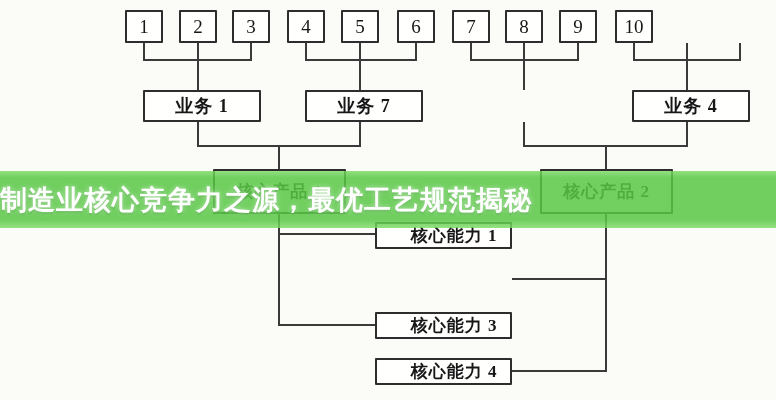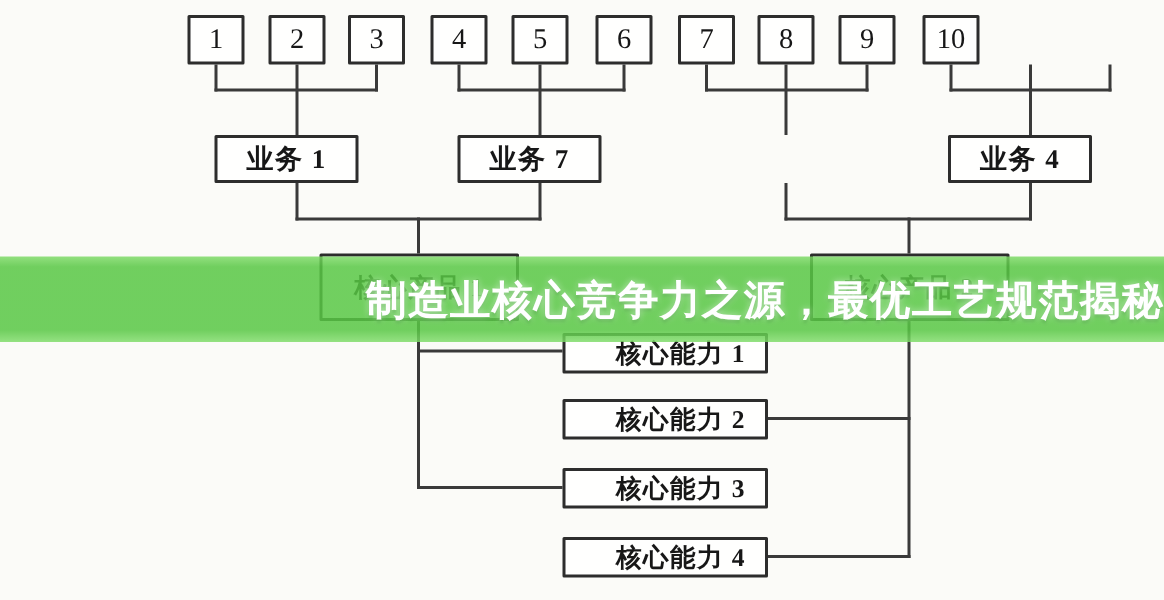--- a/index.html
+++ b/index.html
@@ -16,34 +16,34 @@
     background:#fffffe;
     border:2px solid #2d2d2d;
     box-sizing:border-box;
     display:flex;align-items:center;justify-content:center;
     color:#171717;
     font-weight:700;
     letter-spacing:1px;
     border-radius:1px;
   }
   .num{top:10px;width:38px;height:33px;font-size:19px;font-weight:400;letter-spacing:0;}
-  .biz{top:90px;width:96px;height:32px;font-size:18px;}
+  .biz{top:90px;width:118px;height:32px;font-size:18px;}
   .cp{top:169px;width:133px;height:45px;font-size:17px;z-index:1;}
   .cc{left:375px;width:137px;height:27px;font-size:17px;padding-left:21px;}
   
   .ln{position:absolute;background:#3a3a3a;z-index:0;}
   
   #banner{
     position:absolute;left:0;top:171px;width:776px;height:57px;z-index:5;
     background:linear-gradient(180deg,
       rgba(123,218,100,0.82) 0%,
       rgba(88,199,68,0.85) 12%,
       rgba(88,199,68,0.85) 86%,
       rgba(126,220,104,0.82) 100%);
-    display:flex;align-items:center;justify-content:flex-end;
+    display:flex;align-items:center;justify-content:flex-start;
   }
   #banner .txt{
     font-family:"Liberation Sans","DejaVu Sans",sans-serif;
     font-weight:700;
     font-size:27px;
     color:#ffffff;
     letter-spacing:1px;
     white-space:nowrap;
     text-shadow:0 0 5px rgba(255,255,255,0.55), 0 2px 2px rgba(55,150,45,0.45);
   }
@@ -105,21 +105,20 @@
 
   <i class="ln" style="left:278px;top:213px;width:2px;height:113px"></i>
   <i class="ln" style="left:605px;top:213px;width:2px;height:159px"></i>
 
   <i class="ln" style="left:278px;top:233px;width:97px;height:2px"></i>
   <i class="ln" style="left:278px;top:324px;width:97px;height:2px"></i>
   <i class="ln" style="left:512px;top:278px;width:95px;height:2px"></i>
   <i class="ln" style="left:512px;top:370px;width:95px;height:2px"></i>
 
   <div class="box cc" style="top:222px">核心能力 1</div>
-  <div class="box cc" style="top:266px">核心能力 2</div>
   <div class="box cc" style="top:312px">核心能力 3</div>
   <div class="box cc" style="top:358px">核心能力 4</div>
 
   <div id="banner">
     <span class="txt">制造业核心竞争力之源，最优工艺规范揭秘</span>
   </div>
 
 </div>
 
 </body></html>

